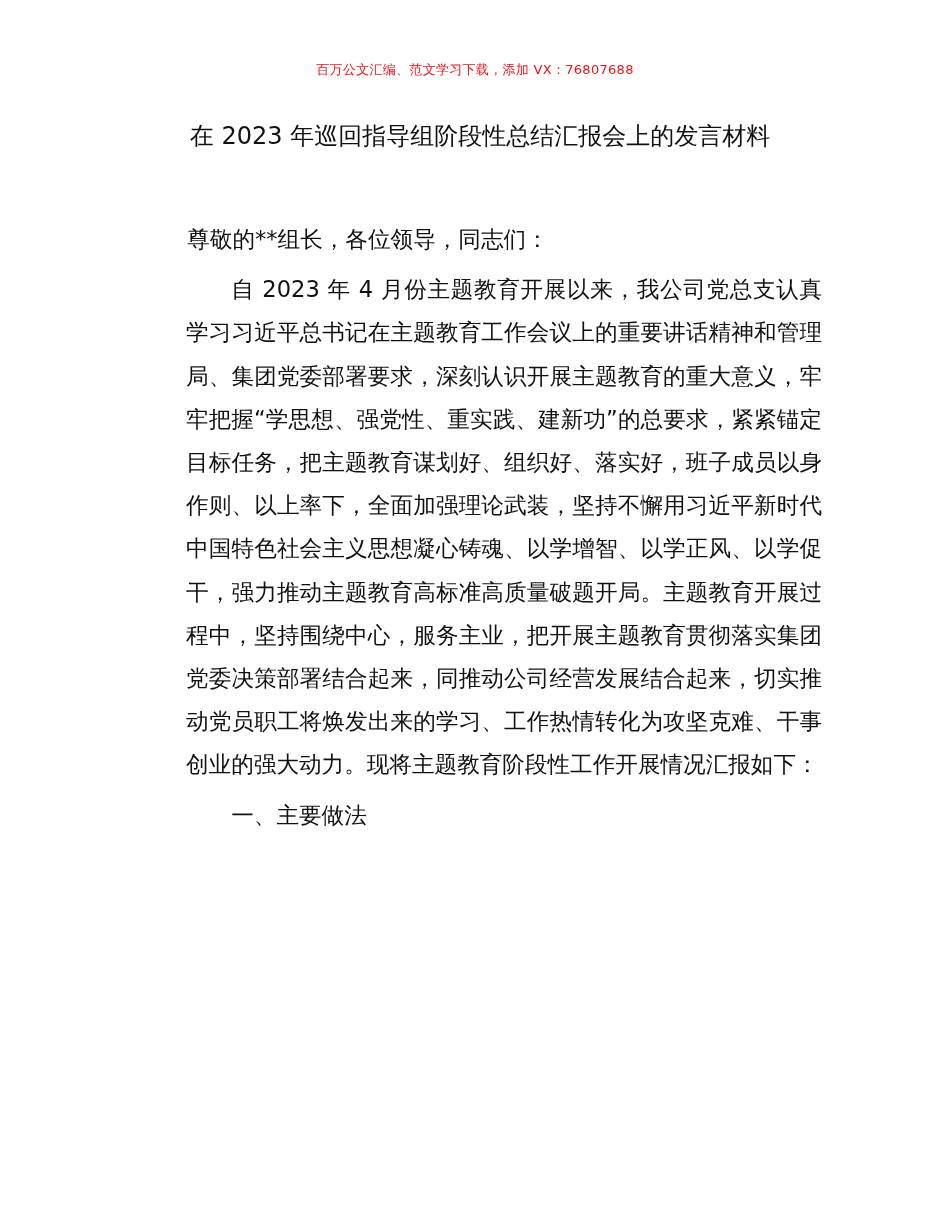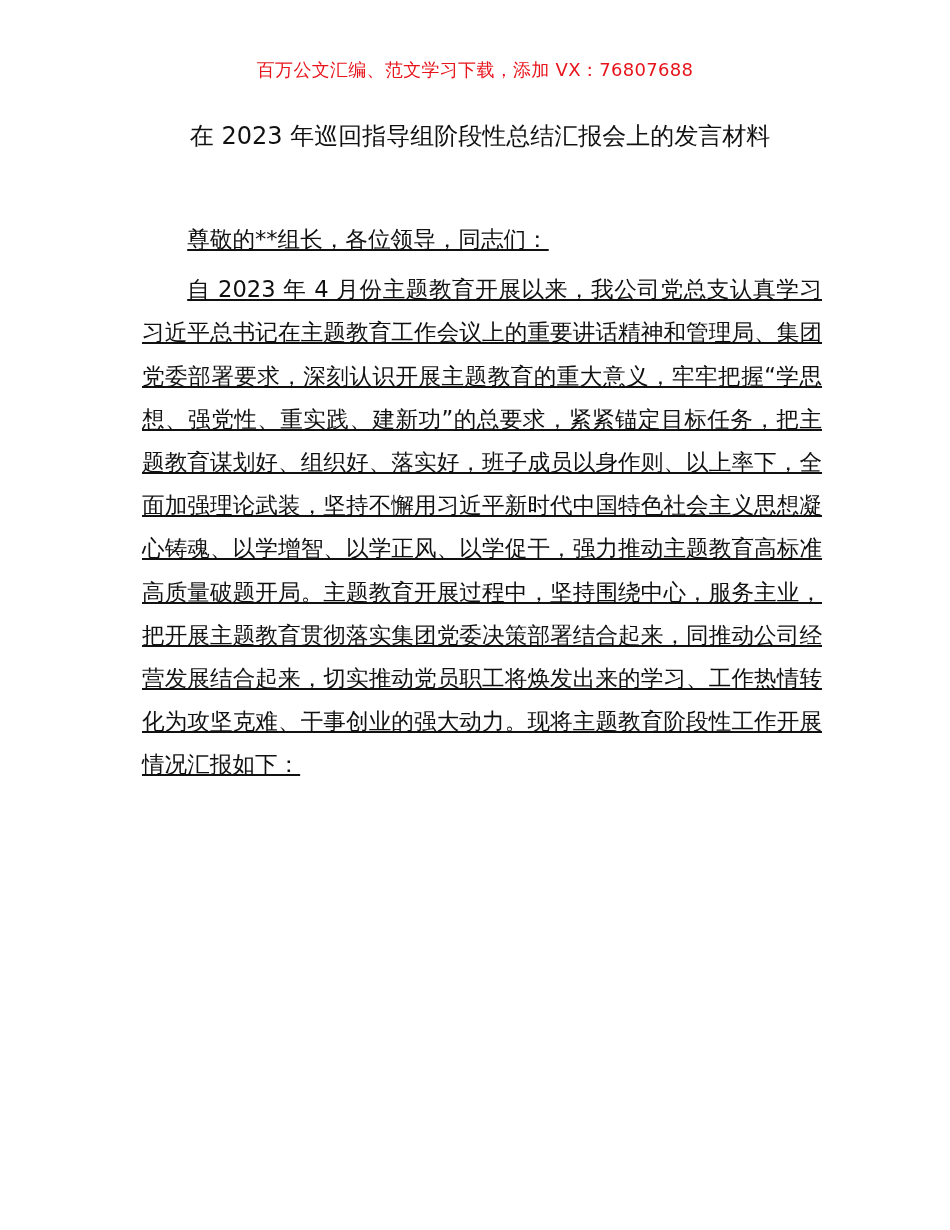--- a/index.html
+++ b/index.html
@@ -1,29 +1,30 @@
 <!DOCTYPE html>
 <html><head>
   <meta charset="utf-8">
   <style>
     html, body { margin: 0; padding: 0; background: #ffffff; }
     body { width: 950px; height: 1230px; position: relative; overflow: hidden;
       font-family: "DejaVu Sans", "Liberation Sans", sans-serif; color: #111111; }
     .watermark { position: absolute; top: 56px; left: 0; width: 950px; text-align: center;
-      font-size: 18px; color: #e8141b; letter-spacing: 0.3px; line-height: 28px; }
+      font-size: 13px; color: #e8141b; letter-spacing: 0.3px; line-height: 28px; }
     .title { position: absolute; top: 114px; left: 140px; width: 680px; text-align: center;
       font-size: 24px; line-height: 44px; color: #111; }
-    .body-text { position: absolute; top: 218px; left: 142px; width: 680px; font-size: 22.6px; line-height: 43.2px; text-decoration: underline; }
+    .body-text { position: absolute; top: 218px; left: 142px; width: 680px; font-size: 22.6px; line-height: 43.2px; }
     .para { margin: 0; text-align: justify; text-align-last: left; }
     .para.indent { text-indent: 2em; }
-    .para.gap { margin-top: 7px; }
+    .para.gap { margin-top: 7px; margin-left: 44px; }
   </style>
 </head>
 <body>
 
 <div class="watermark">百万公文汇编、范文学习下载，添加 VX：76807688</div>
 
 <div class="title">在 2023 年巡回指导组阶段性总结汇报会上的发言材料</div>
 
 <div class="body-text">
   <p class="para indent">尊敬的**组长，各位领导，同志们：</p>
   <p class="para indent gap">自 2023 年 4 月份主题教育开展以来，我公司党总支认真学习习近平总书记在主题教育工作会议上的重要讲话精神和管理局、集团党委部署要求，深刻认识开展主题教育的重大意义，牢牢把握“学思想、强党性、重实践、建新功”的总要求，紧紧锚定目标任务，把主题教育谋划好、组织好、落实好，班子成员以身作则、以上率下，全面加强理论武装，坚持不懈用习近平新时代中国特色社会主义思想凝心铸魂、以学增智、以学正风、以学促干，强力推动主题教育高标准高质量破题开局。主题教育开展过程中，坚持围绕中心，服务主业，把开展主题教育贯彻落实集团党委决策部署结合起来，同推动公司经营发展结合起来，切实推动党员职工将焕发出来的学习、工作热情转化为攻坚克难、干事创业的强大动力。现将主题教育阶段性工作开展情况汇报如下：</p>
+  <p class="para indent gap">一、主要做法</p>
 </div>
 
 </body></html>

